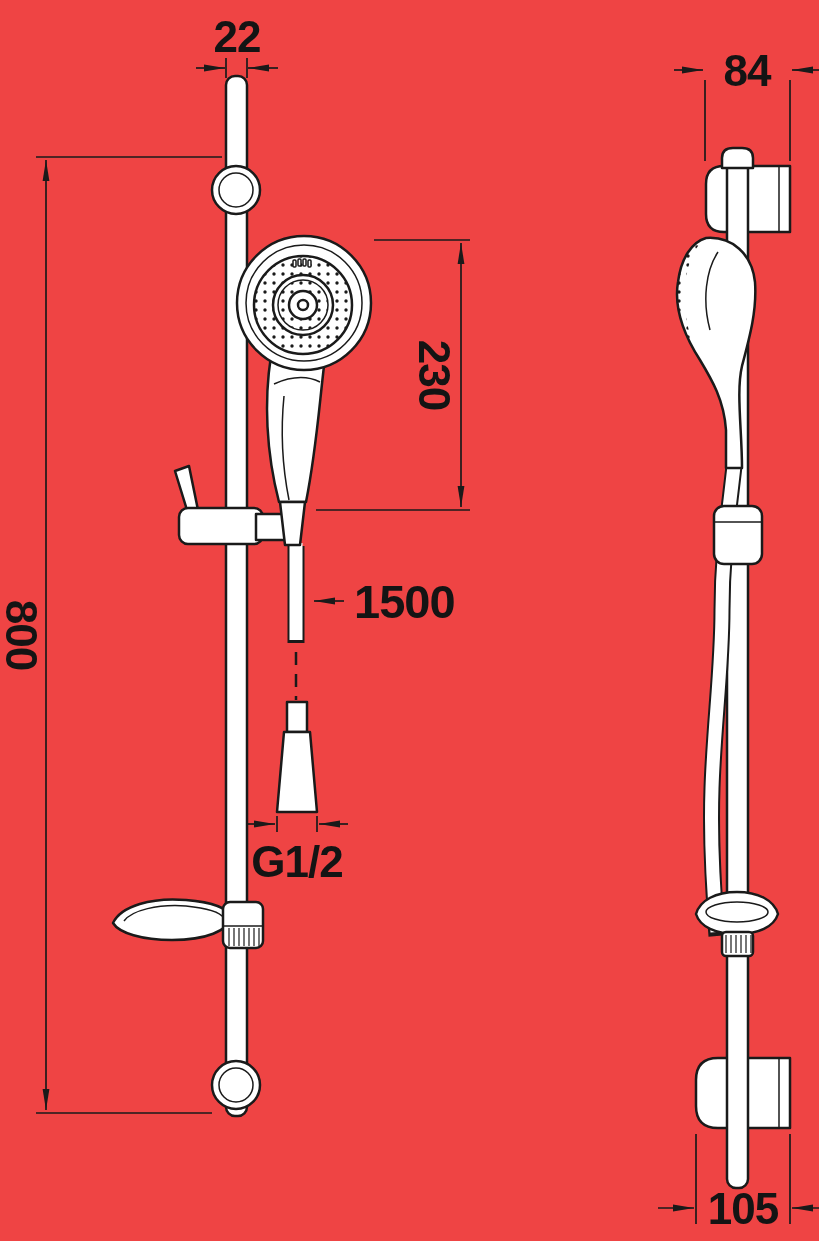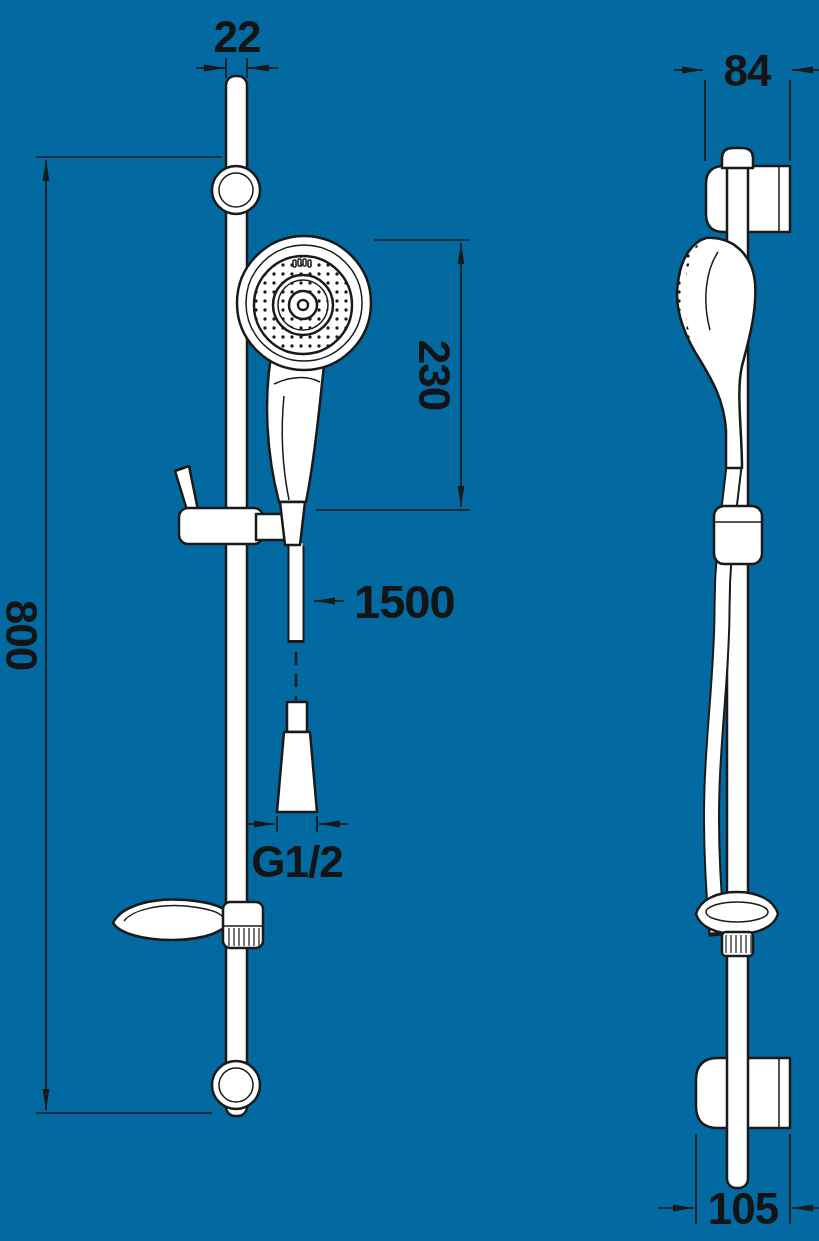--- a/index.html
+++ b/index.html
@@ -1,16 +1,16 @@
 <!DOCTYPE html>
 <html><head>
 <meta charset="utf-8">
 <style>
   html,body{margin:0;padding:0;background:#fff}
-  .sheet{width:819px;height:1241px;background:#0369a1;position:relative;overflow:hidden}
+  .sheet{width:819px;height:1241px;background:#ef4444;position:relative;overflow:hidden}
   svg{display:block}
   
   path,rect,circle,line,ellipse,polygon{stroke:#1a1a1a;fill:none;stroke-width:2.5;stroke-linejoin:round}
   .fw{fill:#fff}
   .thin{stroke-width:1.5}
   .dimline{stroke-width:1.7}
   .rib{stroke-width:1.2}
   .hoseB{stroke-width:17;stroke-linecap:butt}
   .hoseW{stroke:#fff;stroke-width:13;stroke-linecap:butt}
   .dash{stroke-width:2.5;stroke-dasharray:13 9;stroke-linecap:butt}

